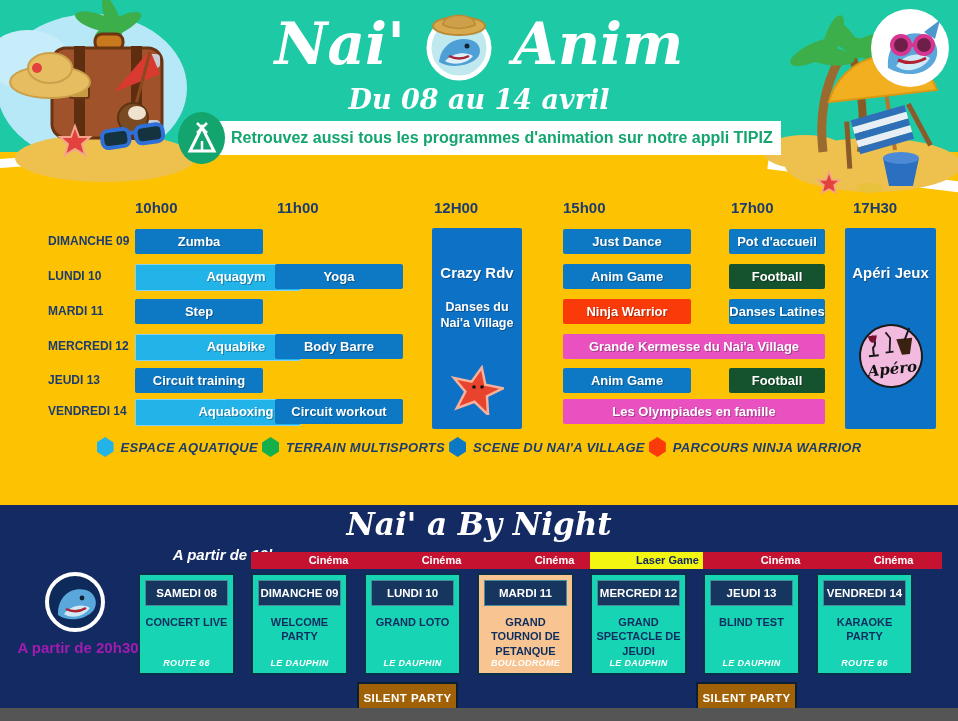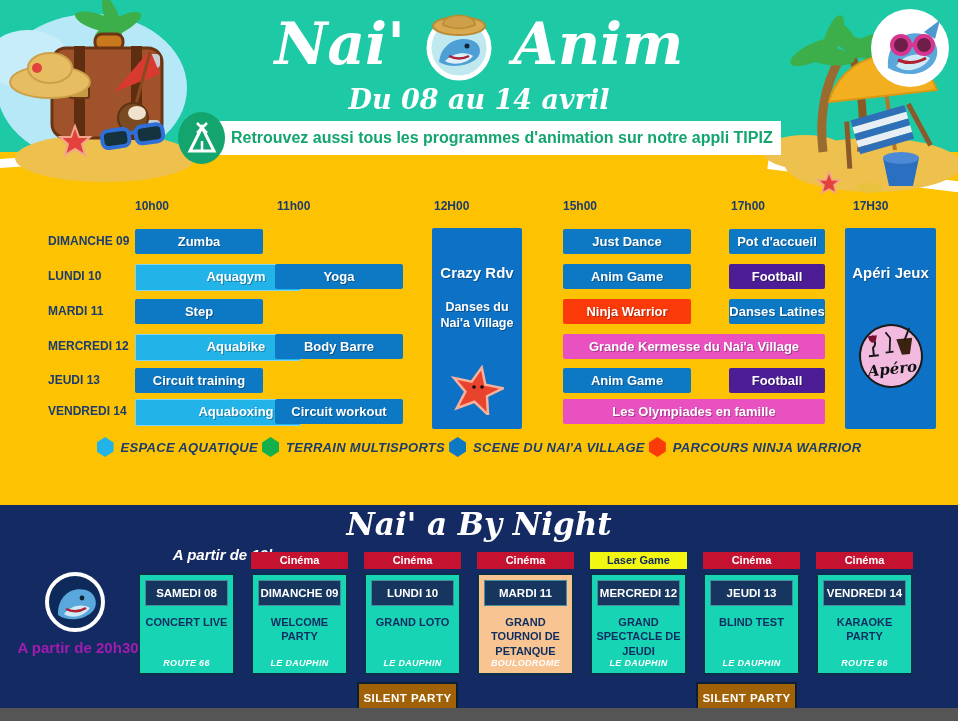--- a/index.html
+++ b/index.html
@@ -18,30 +18,30 @@
   .script{font-family:"DejaVu Serif",serif;font-style:italic;font-weight:bold;color:#fff;}
   .title-txt{font-size:58px;line-height:80px;}
   .subtitle{position:absolute;top:84px;left:0;width:958px;text-align:center;font-family:"DejaVu Serif",serif;
             font-style:italic;font-weight:bold;font-size:27px;color:#fff;z-index:5;}
   .banner{position:absolute;top:121px;left:185px;width:596px;height:34px;background:#fff;z-index:6;}
   .banner-text{display:block;line-height:34px;padding-left:46px;color:#13a56d;font-weight:bold;font-size:16px;white-space:nowrap;}
   .tent-circle{position:absolute;top:112px;left:178px;width:47px;height:52px;border-radius:50%;
                background:#13a56d;z-index:7;display:flex;align-items:center;justify-content:center;}
   .scene{position:absolute;z-index:4;}
   
-  .t-label{position:absolute;top:199px;font-weight:bold;font-size:12px;color:#1d3c6e;z-index:8;}
+  .t-label{position:absolute;top:199px;font-weight:bold;font-size:15px;color:#1d3c6e;z-index:8;}
   .t10l{left:135px}.t11l{left:277px}.t12l{left:434px}.t15l{left:563px}.t17l{left:731px}.t1730l{left:853px}
   .day{position:absolute;left:48px;width:92px;font-weight:bold;font-size:12px;color:#1d3c6e;line-height:25px;z-index:8;}
   .r0{top:229px}.r1{top:264px}.r2{top:299px}.r3{top:334px}.r4{top:368px}.r5{top:399px}
   .box{position:absolute;height:25px;line-height:25px;text-align:center;color:#fff;font-weight:bold;font-size:13px;
        border-radius:2px;text-shadow:1px 1px 0 rgba(0,0,0,.3);z-index:8;}
   .c10{left:135px;width:128px}.c11{left:275px;width:128px}.c15{left:563px;width:128px}
   .c17{left:729px;width:96px}.cw{left:563px;width:262px}
   .bg-blue{background:#0d79c5}.bg-cyan{background:#22b3e8;border:1px solid rgba(255,255,255,.45);line-height:23px;padding-left:36px;}
-  .bg-green{background:#4c1d95}.bg-red{background:#fb3a0a}.bg-magenta{background:#e951c1}
+  .bg-green{background:#14532d}.bg-red{background:#fb3a0a}.bg-magenta{background:#e951c1}
   .tallbox{position:absolute;top:228px;height:201px;background:#0d72c6;color:#fff;text-align:center;border-radius:2px;z-index:8;}
   .crazy{left:432px;width:90px}.aperi{left:845px;width:91px}
   .tall-title{margin-top:36px;font-weight:bold;font-size:15px;line-height:1.25;text-shadow:1px 1px 0 rgba(0,0,0,.3);}
   .tall-sub{margin-top:16px;font-weight:bold;font-size:12.5px;line-height:1.3;padding:0 3px;text-shadow:1px 1px 0 rgba(0,0,0,.3);}
   .starfish-wrap{position:absolute;bottom:10px;left:50%;transform:translateX(-50%);}
   .apero-badge{position:absolute;top:96px;left:50%;transform:translateX(-50%) rotate(-6deg);width:60px;height:60px;
                border-radius:50%;background:#f2bade;border:2px solid #1a1a1a;}
   .apero-txt{position:absolute;bottom:8px;left:0;width:100%;text-align:center;font-family:"DejaVu Serif",serif;
              font-style:italic;font-weight:bold;font-size:15px;color:#111;}
   
@@ -52,21 +52,21 @@
   .leg-label{font-style:italic;font-weight:bold;font-size:13px;color:#1d3c6e;letter-spacing:.3px;}
   
   .night-title{position:absolute;top:506px;left:0;width:958px;text-align:center;font-family:"DejaVu Serif",serif;
                font-style:italic;font-weight:bold;font-size:31px;color:#fff;}
   .avatar{position:absolute;left:44px;top:571px;}
   .start-late{position:absolute;left:14px;top:639px;width:128px;text-align:center;color:#a21caf;font-weight:bold;font-size:15px;line-height:1.25;}
   .start-early{position:absolute;left:130px;top:546px;width:190px;text-align:center;color:#fff;
                font-style:italic;font-weight:bold;font-size:15px;}
   .k0{left:138px}.k1{left:251px}.k2{left:364px}.k3{left:477px}.k4{left:590px}.k5{left:703px}.k6{left:816px}
   .tag{position:absolute;top:552px;width:97px;height:17px;line-height:17px;text-align:center;
-       background:#c41230;color:#fff;font-weight:bold;font-size:11px;}
+       background:#c41230;color:#fff;font-weight:bold;font-size:11px;padding-left:29px;}
   .tag-yellow{background:#f3f610;color:#142a63;}
   .card{position:absolute;top:573px;width:97px;height:102px;background:#17d4b4;border:2px solid #0c2f4a;box-sizing:border-box;}
   .card-peach{background:#f7c492;}
   .card-day{margin:5px 5px 0;height:24px;line-height:24px;background:#16355f;color:#fff;text-align:center;
             font-weight:bold;font-size:11.5px;border:1px solid rgba(120,230,210,.5);}
   .card-event{margin-top:9px;padding:0 3px;text-align:center;font-weight:bold;font-size:11px;color:#0e2d5f;line-height:1.3;}
   .card-venue{position:absolute;bottom:5px;left:0;width:100%;text-align:center;color:#fff;
               font-style:italic;font-weight:bold;font-size:9px;letter-spacing:.3px;}
   .silent{position:absolute;top:682px;width:101px;height:29px;line-height:29px;text-align:center;background:#a16207;
           border:2px solid #0a1f33;box-sizing:border-box;color:#fff;font-weight:bold;font-size:11.5px;letter-spacing:.5px;}

